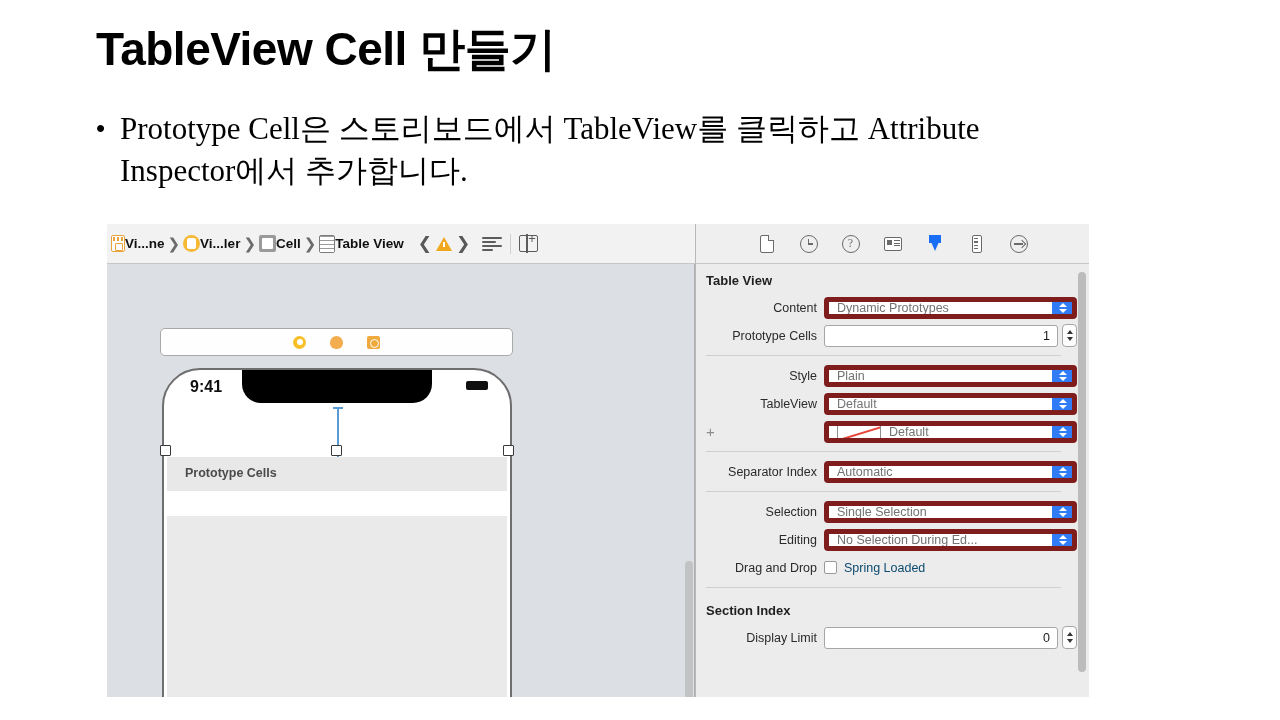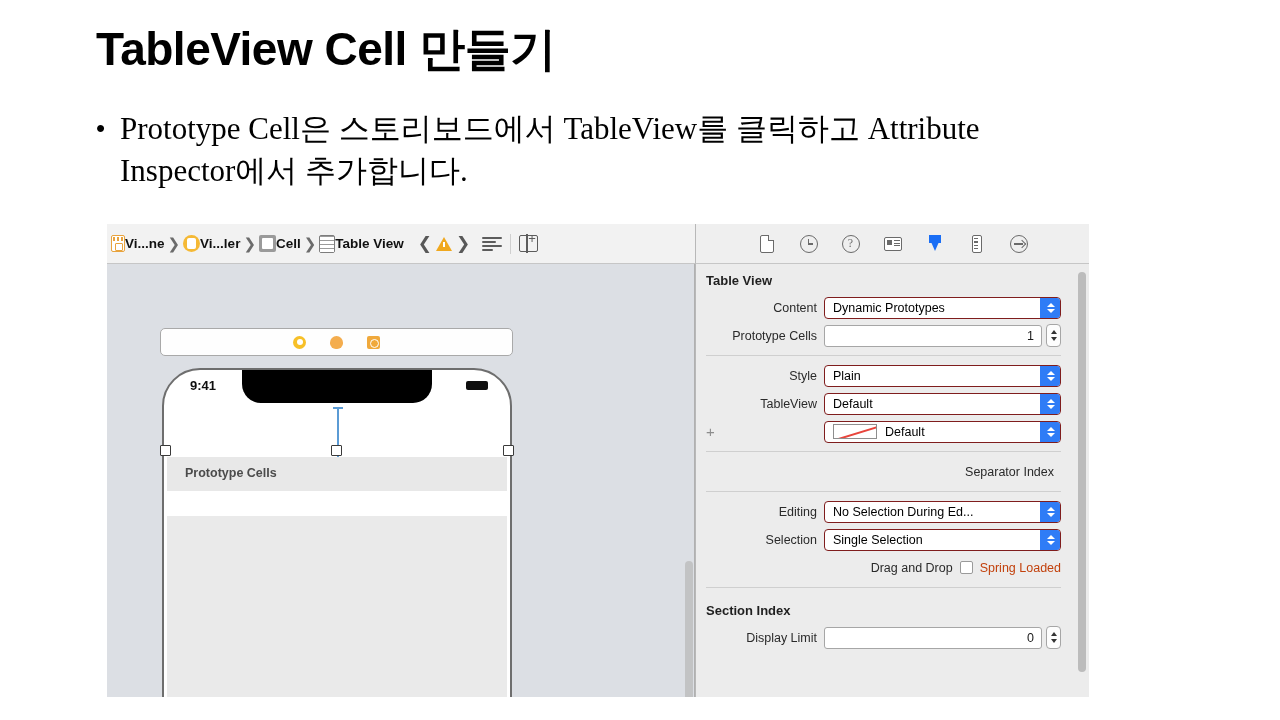--- a/index.html
+++ b/index.html
@@ -177,21 +177,21 @@
     border: 2px solid #6e6e6e;
     border-top-left-radius: 38px; border-top-right-radius: 38px;
     overflow: hidden;
   }
   .notch {
     position: absolute; left: 50%; transform: translateX(-50%); top: -1px;
     width: 190px; height: 34px; background: #000;
     border-bottom-left-radius: 19px; border-bottom-right-radius: 19px;
   }
   .status-time {
-    position: absolute; left: 26px; top: 8px; font-size: 13px; font-weight: bold; color: #0f0f0f;
+    position: absolute; left: 26px; top: 8px; font-size: 16px; font-weight: bold; color: #0f0f0f;
   }
   .status-batt {
     position: absolute; right: 22px; top: 11px; width: 22px; height: 9px;
     background: #0f0f0f; border-radius: 2px;
   }
   .proto-cell {
     position: absolute; left: 3px; right: 3px; top: 87px; height: 34px;
     background: #e8e8e8;
   }
   .proto-cell-label {
@@ -226,31 +226,31 @@
     background: #ececec; border-left: 1px solid #b8b8b8; overflow: hidden;
   }
   .insp-scrollbar {
     position: absolute; right: 3px; top: 8px; width: 8px; height: 400px;
     background: #bcbcbc; border-radius: 4px;
   }
   .section-head {
     font-size: 13px; font-weight: bold; color: #1f1f1f;
     padding: 9px 0 6px 10px;
   }
-  .row { display: flex; align-items: center; height: 27px; padding-right: 28px; margin-bottom: 1px; justify-content: flex-end; }
+  .row { display: flex; align-items: center; height: 27px; padding-right: 12px; margin-bottom: 1px; }
   .row-label {
     width: 128px; text-align: right; padding-right: 7px;
     font-size: 12.5px; color: #2a2a2a; white-space: nowrap; overflow: hidden;
   }
   .row-label.plus { color: #8c8c8c; font-size: 15px; text-align: left; padding-left: 10px; }
 
   .popup {
-    flex: 1; height: 22px; background: #fff; border: 1px solid #7f1d1d; border-radius: 4px;
+    flex: 1; height: 22px; background: #fff; border: 5px solid #7f1d1d; border-radius: 4px;
     display: flex; align-items: center; position: relative; padding-left: 8px;
-    font-size: 12.5px; color: #000000; overflow: hidden; white-space: nowrap;
+    font-size: 12.5px; color: #737373; overflow: hidden; white-space: nowrap;
   }
   .popup .chevbox {
     position: absolute; right: -1px; top: -1px; bottom: -1px; width: 21px;
     background: #2f7cf6; border-radius: 0 4px 4px 0;
     display: flex; flex-direction: column; align-items: center; justify-content: center; gap: 2px;
   }
   .chevbox i { display: block; width: 0; height: 0; border-left: 4px solid transparent; border-right: 4px solid transparent; }
   .chevbox i.up { border-bottom: 4.5px solid #fff; }
   .chevbox i.dn { border-top: 4.5px solid #fff; }
 
@@ -276,21 +276,21 @@
     content: ""; position: absolute; left: -6px; top: 50%; width: 60px; height: 1.6px;
     background: #e8453c; transform: rotate(-17deg); transform-origin: center;
   }
 
   .divider-line { height: 1px; background: #cfcfcf; margin: 6px 28px 6px 10px; }
 
   .checkbox {
     width: 13px; height: 13px; background: #fff; border: 1px solid #9a9a9a;
     border-radius: 2px; margin-right: 7px; flex: none;
   }
-  .check-label { font-size: 12.5px; color: #c2410c; }
+  .check-label { font-size: 12.5px; color: #0c4a6e; }
 </style>
 </head>
 <body>
 
 <div class="slide-title">TableView Cell 만들기</div>
 
 <div class="slide-bullet">
   <span class="bullet-dot">•</span>
   <span class="bullet-body">Prototype Cell은 스토리보드에서 TableView를 클릭하고 Attribute Inspector에서 추가합니다.</span>
 </div>
@@ -452,39 +452,46 @@
             <i class="up"></i>
             <i class="dn"></i>
           </span>
       </div>
     </div>
 
     <div class="divider-line"></div>
 
     <div class="row">
       <div class="row-label">Separator Index</div>
+      <div class="popup">
+        <span>Automatic</span>
+        <span class="chevbox">
+            <i class="up"></i>
+            <i class="dn"></i>
+          </span>
+      </div>
     </div>
 
     <div class="divider-line"></div>
 
     <div class="row">
+      <div class="row-label">Selection</div>
+      <div class="popup">
+        <span>Single Selection</span>
+        <span class="chevbox">
+            <i class="up"></i>
+            <i class="dn"></i>
+          </span>
+      </div>
+    </div>
+
+    <div class="row">
       <div class="row-label">Editing</div>
       <div class="popup">
         <span>No Selection During Ed...</span>
-        <span class="chevbox">
-            <i class="up"></i>
-            <i class="dn"></i>
-          </span>
-      </div>
-    </div>
-
-    <div class="row">
-      <div class="row-label">Selection</div>
-      <div class="popup">
-        <span>Single Selection</span>
         <span class="chevbox">
             <i class="up"></i>
             <i class="dn"></i>
           </span>
       </div>
     </div>
 
     <div class="row">
       <div class="row-label">Drag and Drop</div>
       <div class="checkbox"></div>

